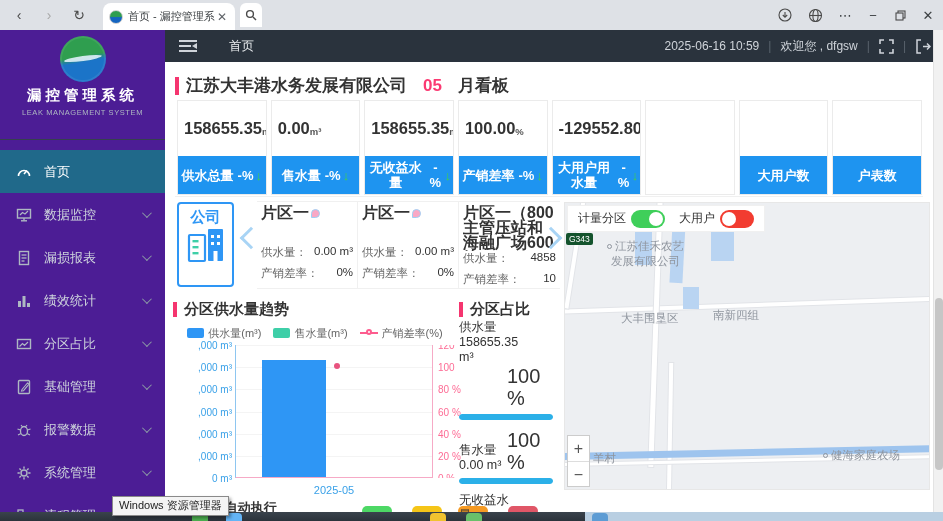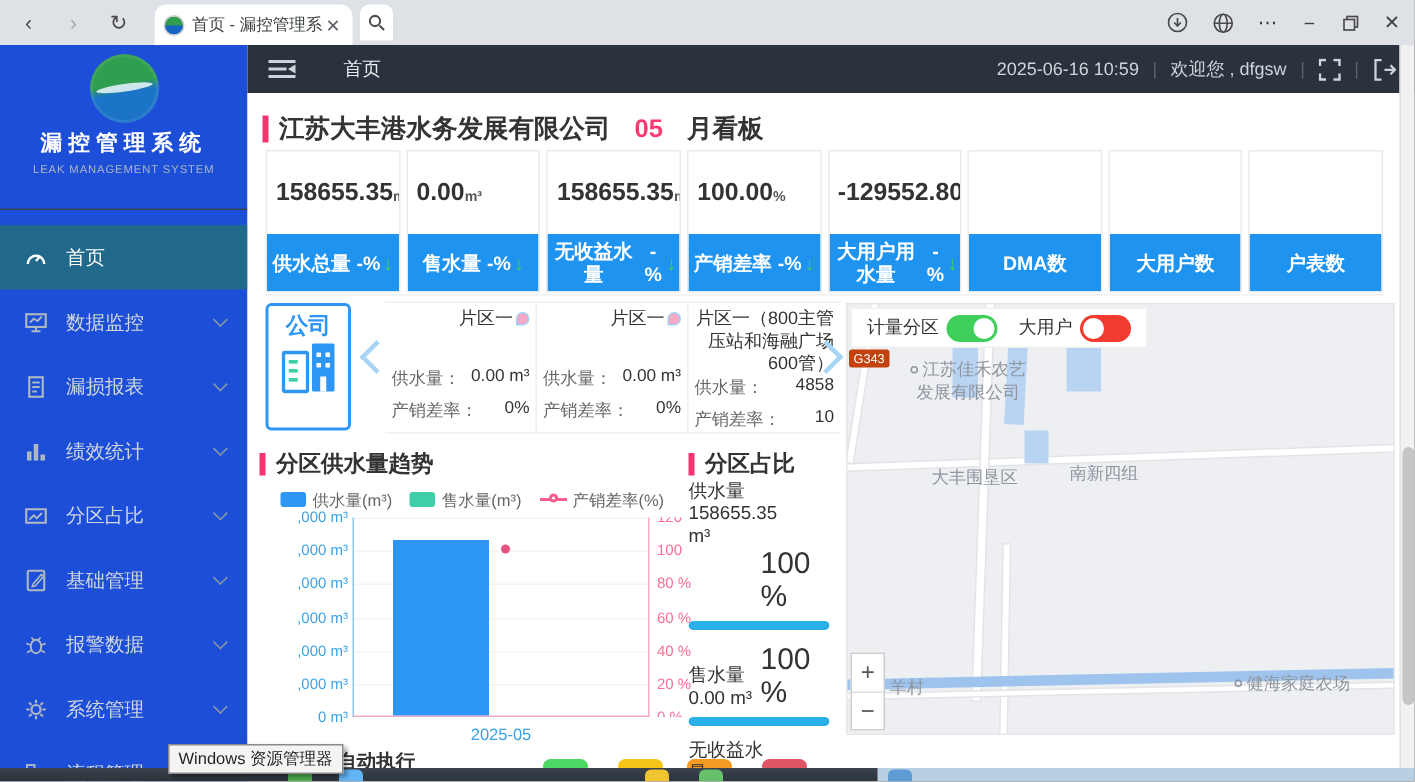--- a/index.html
+++ b/index.html
@@ -24,21 +24,21 @@
   .app-header { position:absolute; left:165px; top:30px; width:778px; height:32px; background:#2a333d; display:flex; align-items:center; color:#cfd4da; }
   .burger { margin-left:14px; width:18px; height:14px; position:relative; }
   .burger i { position:absolute; left:0; height:2px; background:#cfd4da; }
   .burger i:nth-child(1){ top:1px; width:18px; } .burger i:nth-child(2){ top:6px; width:12px; } .burger i:nth-child(3){ top:11px; width:18px; }
   .burger:after { content:""; position:absolute; right:0; top:4px; border:3px solid transparent; border-right:5px solid #cfd4da; }
   .hdr-tab { margin-left:24px; font-size:12.5px; color:#e8ebee; padding:4px 8px; }
   .hdr-right { margin-left:auto; display:flex; align-items:center; gap:9px; padding-right:12px; font-size:12px; }
   .hdr-sep { color:#5a646e; }
 
   
-  .sidebar { position:absolute; left:0; top:30px; width:165px; height:491px; background:#1d4ed8; }
+  .sidebar { position:absolute; left:0; top:30px; width:165px; height:491px; background:#4c1d95; }
   .logo-wrap { height:104px; text-align:center; border-bottom:1px solid #36414d; }
   .logo { width:46px; height:46px; margin:6px auto 4px; border-radius:50%; position:relative; overflow:hidden;
     background:linear-gradient(170deg,#2f9e4f 0 44%,#1b74c8 56% 100%); box-shadow:0 0 0 2px rgba(255,255,255,.08) inset; }
   .logo:after { content:""; position:absolute; left:4px; top:20px; width:38px; height:5px; background:#eaf6ff; border-radius:50%; transform:rotate(-8deg); opacity:.85; }
   .sb-title { color:#fff; font-size:14.5px; font-weight:bold; letter-spacing:4px; }
   .sb-sub { color:#aeb8c2; font-size:7.5px; letter-spacing:.6px; margin-top:3px; }
   .sb-menu { margin-top:10px; }
   .sb-item { height:43px; display:flex; align-items:center; padding:0 16px; color:#cfd6dd; font-size:13px; cursor:pointer; }
   .sb-item.active { background:#20698a; color:#fff; }
   .sb-ic { width:16px; height:16px; margin-right:12px; flex:none; }
@@ -62,41 +62,41 @@
   .hline1 { position:absolute; left:10px; top:134px; width:748px; border-top:1px solid #f0f0f0; }
 
   
   .company-card { position:absolute; left:12px; top:140px; width:57px; height:85px; border:2px solid #2e96f5; border-radius:4px; text-align:center; background:#fff; cursor:pointer; }
   .company-label { color:#2e96f5; font-size:15px; font-weight:bold; margin-top:4px; }
   .car-arrow { position:absolute; top:168px; width:16px; height:16px; border-left:3px solid #a8d4f5; border-bottom:3px solid #a8d4f5; cursor:pointer; z-index:5; }
   .car-prev { left:78px; transform:rotate(45deg); }
   .car-next { left:378px; transform:rotate(225deg); }
   .region-cards { position:absolute; left:92px; top:139px; width:303px; height:88px; display:flex; border-top:1px solid #f0f0f0; border-bottom:1px solid #f0f0f0; overflow:hidden; }
   .region-card { width:101px; flex:none; border-right:1px solid #f0f0f0; padding:3px 4px 0; }
-  .rc-title { font-size:12px; font-weight:normal; color:#333; text-align:right; line-height:15px; height:34px; overflow:hidden; }
+  .rc-title { font-size:16px; font-weight:bold; color:#333; text-align:left; line-height:15px; height:34px; overflow:hidden; }
   .rc-ico { display:inline-block; width:9px; height:9px; border-radius:50% 50% 50% 0; background:#f9a8c5; border:1px solid #9fd0f5; vertical-align:middle; margin-left:2px; }
   .rc-row { display:flex; font-size:11.5px; margin-top:6px; white-space:nowrap; }
   .rc-lb { color:#666; }
   .rc-v { margin-left:auto; color:#333; overflow:hidden; }
 
   
   .map { position:absolute; left:399px; top:140px; width:366px; height:288px; background:#edeff2; overflow:hidden; border:1px solid #e7e7e7; }
   .road { position:absolute; background:#fff; box-shadow:0 0 0 1px #e2e4e8; }
   .water { position:absolute; background:#b9d4f2; }
   .canal { position:absolute; left:-8px; top:246px; width:390px; height:7px; background:#9ec4ee; transform:rotate(-1.2deg); }
   .canal2 { position:absolute; left:-8px; top:256px; width:390px; height:3px; background:#fff; transform:rotate(-1.2deg); box-shadow:0 0 0 1px #e2e4e8; }
   .map-label { position:absolute; color:#8f959e; font-size:11.5px; white-space:nowrap; }
   .map-marker { display:inline-block; width:5px; height:5px; border:1.5px solid #8f959e; border-radius:50%; vertical-align:middle; margin-right:3px; }
   .toggle-bar { position:absolute; left:2px; top:2px; height:27px; background:#fff; border:1px solid #f0f0f0; display:flex; align-items:center; padding:0 10px; gap:14px; z-index:4; }
   .tg-item { display:flex; align-items:center; gap:5px; font-size:12px; color:#333; }
   .switch { position:relative; width:34px; height:18px; border-radius:9px; background:#f23c30; cursor:pointer; flex:none; }
   .switch[data-on="true"] { background:#3fcf5a; }
   .knob { position:absolute; top:2px; left:2px; width:14px; height:14px; border-radius:50%; background:#fff; }
   .switch[data-on="true"] .knob { left:auto; right:2px; }
-  .road-badge { position:absolute; left:1px; top:30px; background:#c2410c; color:#fff; font-size:8.5px; padding:1px 3px; border-radius:2px; z-index:3; }
+  .road-badge { position:absolute; left:1px; top:30px; background:#14532d; color:#fff; font-size:8.5px; padding:1px 3px; border-radius:2px; z-index:3; }
   .map-zoom { position:absolute; left:2px; top:232px; width:23px; background:#fff; border:1px solid #ccc; z-index:4; }
   .mz-btn { height:25px; line-height:25px; text-align:center; font-size:16px; color:#555; cursor:pointer; }
   .mz-btn + .mz-btn { border-top:1px solid #ddd; }
 
   
   .sec-title { position:absolute; font-size:15px; font-weight:bold; color:#333; display:flex; align-items:center; }
   .sec-title .pink-bar { height:15px; }
   .legend { position:absolute; left:8px; top:264px; width:284px; display:flex; justify-content:center; gap:12px; font-size:11px; color:#666; align-items:center; }
   .lg-sw { display:inline-block; width:17px; height:10px; border-radius:2px; margin-right:4px; vertical-align:-1px; }
   .lg-line { display:inline-block; width:18px; height:0; border-top:2px solid #fd5c8e; position:relative; margin-right:4px; vertical-align:3px; }
@@ -352,23 +352,20 @@
         <div class="kpi-btn">
             <span>大用户用水量</span>
             <span class="kpi-delta">-%</span>
             <span class="dn-arrow">↓</span>
           </div>
       </div>
       <div class="kpi">
         <div class="kpi-val">
             <span></span>
           </div>
-        <div class="kpi-btn">
-            <span>DMA数</span>
-          </div>
       </div>
       <div class="kpi">
         <div class="kpi-val">
             <span></span>
           </div>
         <div class="kpi-btn">
             <span>大用户数</span>
           </div>
       </div>
       <div class="kpi">

